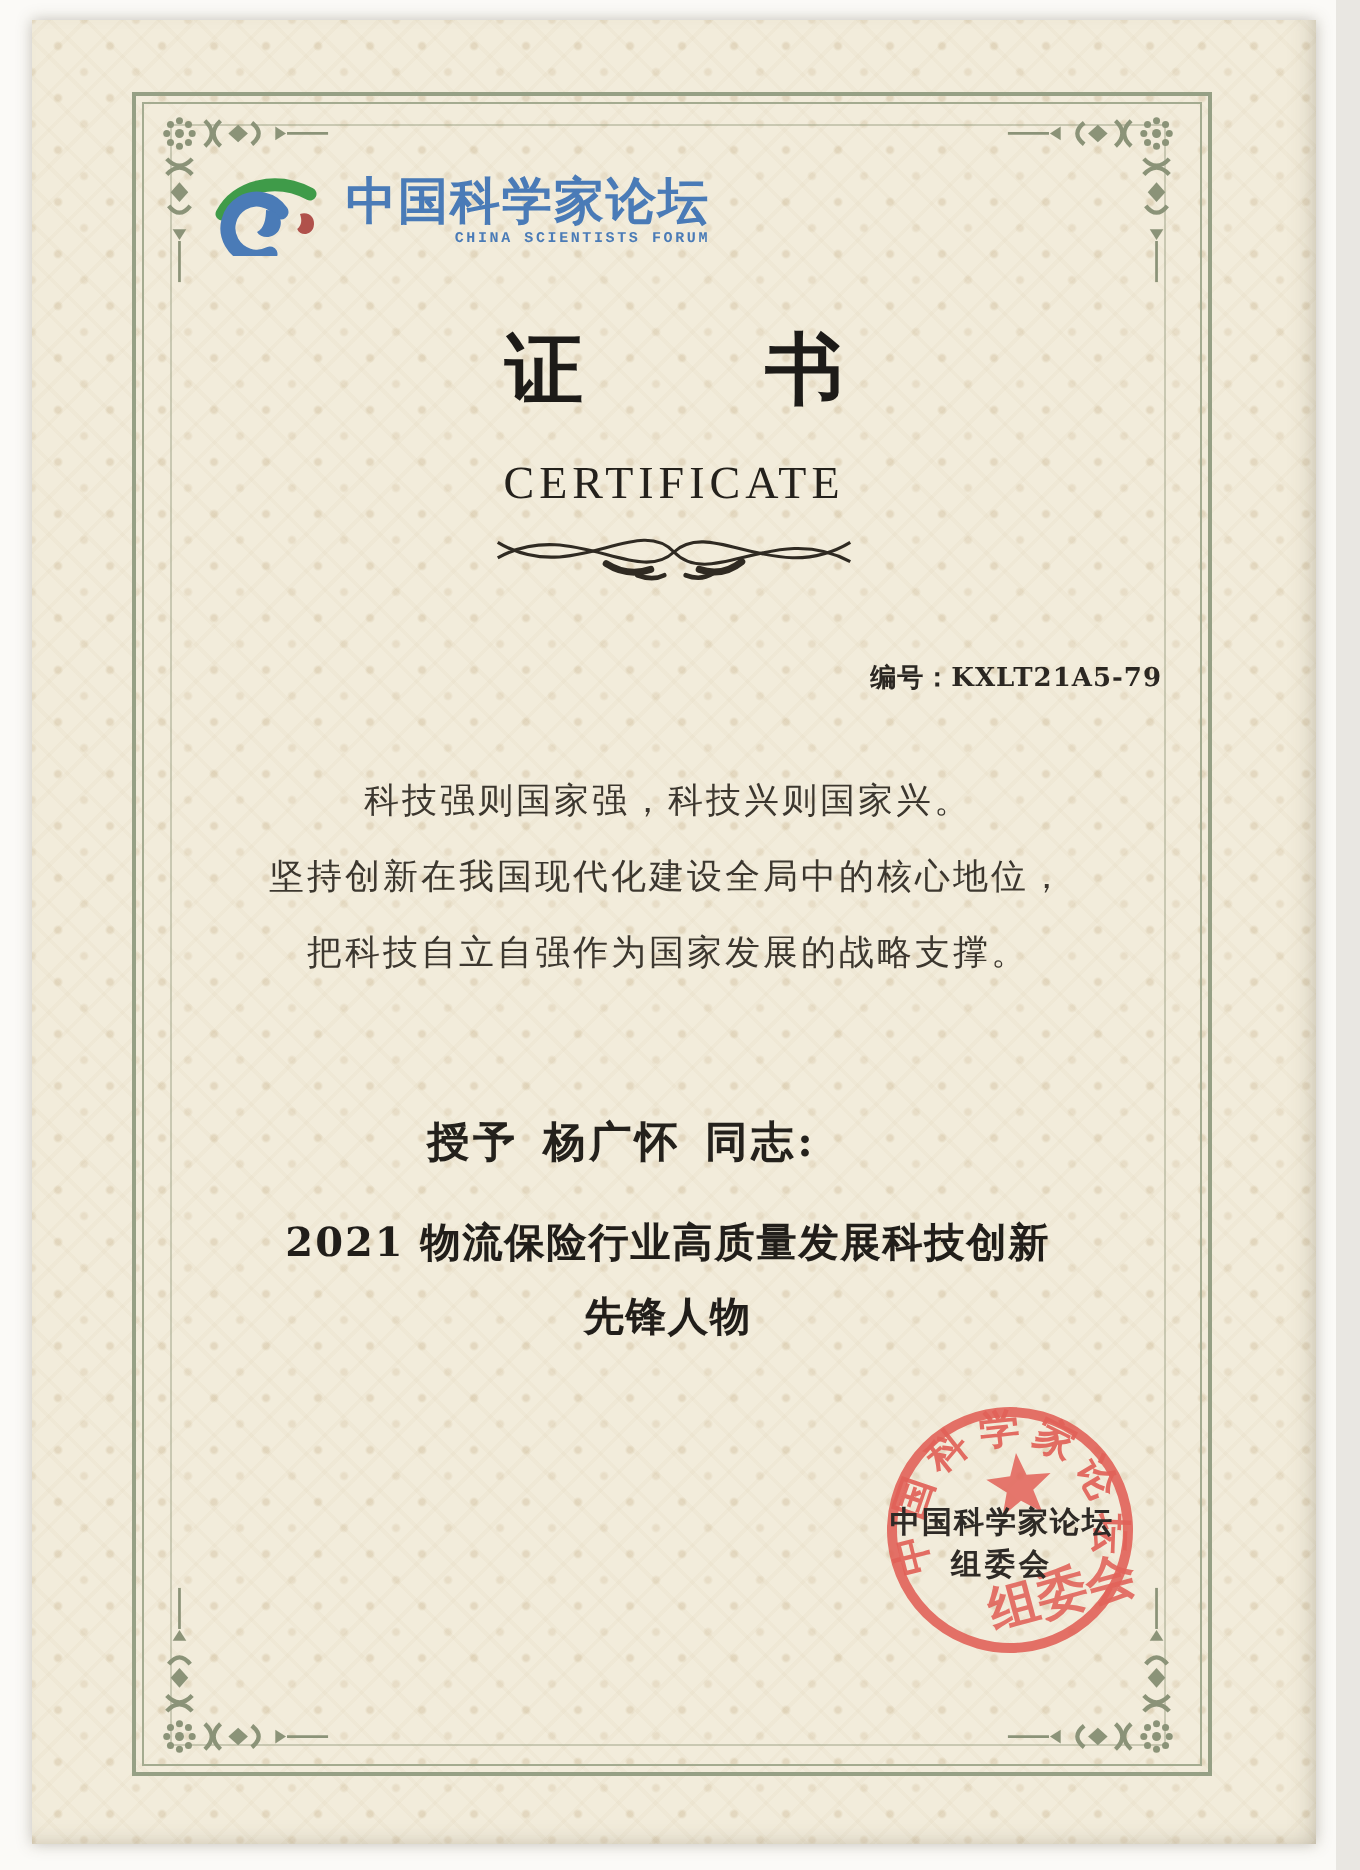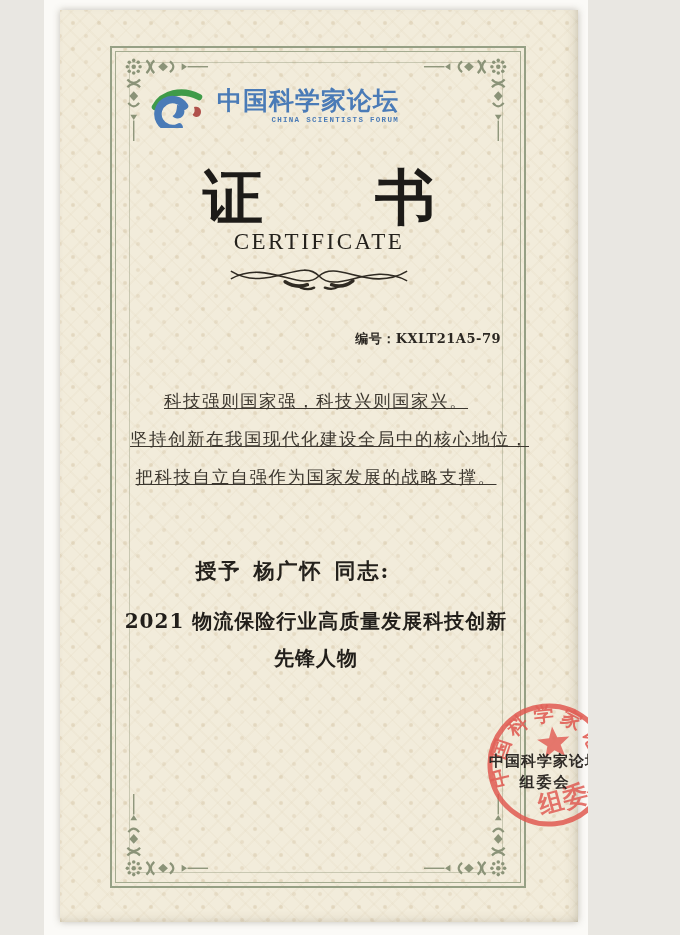--- a/index.html
+++ b/index.html
@@ -1,19 +1,19 @@
 <!DOCTYPE html>
 <html><head>
 <meta charset="utf-8">
 <style>
   * { margin:0; padding:0; box-sizing:border-box; }
   html,body { width:680px; height:935px; }
   body { font-family:"DejaVu Serif","Liberation Serif",serif; background:#e9e7e2; }
 
-  .page { position:relative; width:544px; height:935px; background:#fbfaf7; overflow:hidden;margin-left:44px; }
+  .page { position:relative; width:668px; height:935px; background:#fbfaf7; overflow:hidden; }
 
   .paper {
     position:absolute; left:16px; top:10px; right:10px; bottom:13px;
     background-color:#f2ecdb;
     background-image:
       radial-gradient(circle, rgba(204,184,148,.38) 1.3px, rgba(204,184,148,0) 2.6px),
       radial-gradient(circle, rgba(204,184,148,.28) 1.3px, rgba(204,184,148,0) 2.6px),
       repeating-linear-gradient(45deg, rgba(214,198,166,.10) 0 2px, rgba(0,0,0,0) 2px 13px),
       repeating-linear-gradient(-45deg, rgba(214,198,166,.10) 0 2px, rgba(0,0,0,0) 2px 13px);
     background-size:26px 26px, 26px 26px, auto, auto;
@@ -30,33 +30,33 @@
   .corner.tr { right:-8px; top:-8px;    transform:scaleX(-1); }
   .corner.bl { left:-8px;  bottom:-8px; transform:scaleY(-1); }
   .corner.br { right:-8px; bottom:-8px; transform:scale(-1,-1); }
 
   .logo { position:absolute; left:89px; top:76px; display:flex; align-items:flex-start; gap:10px; }
   .logo-mark { width:58px; height:42px; }
   .logo-cn { font-family:"DejaVu Sans","Liberation Sans",sans-serif; font-weight:700; font-size:25px; letter-spacing:1px; color:#4a7bb7; line-height:1.05; margin-top:2px; }
   .logo-en { font-family:Liberation Mono, monospace; font-weight:700; font-size:7.5px; letter-spacing:1.3px; color:#4a7bb7; text-align:right; margin-top:2px; }
 
   .title { position:absolute; left:0; right:0; top:148px; text-align:center;
-           font-size:60px; font-weight:900; letter-spacing:26px; text-indent:26px; color:#1d1b18;
+           font-size:39px; font-weight:900; letter-spacing:26px; text-indent:26px; color:#1d1b18;
            font-family:"DejaVu Serif","Liberation Serif",serif; }
   .subtitle { position:absolute; left:0; right:0; top:219px; text-align:center;
               font-family:Liberation Serif, serif;
               font-size:23px; font-weight:500; letter-spacing:2.5px; color:#24211c; }
   .flourish { position:absolute; left:50%; top:246px; transform:translateX(-50%); width:184px; height:40px; }
 
   .serial { position:absolute; right:77px; top:320px; font-size:13px; font-weight:700;
             letter-spacing:.5px; color:#2b2722; }
 
   .body-text { position:absolute; left:70px; right:76px; top:376px; text-align:center;
                color:#3c372f; font-size:17.5px; letter-spacing:1.5px; }
-  .body-text .line { height:38px; line-height:30px; white-space:nowrap;text-decoration:underline; }
+  .body-text .line { height:38px; line-height:30px; white-space:nowrap; }
 
   .award-to { position:absolute; left:0; right:0; top:547px; text-align:center;
               font-size:21px; font-weight:700; letter-spacing:2px; color:#24211c;
               transform:translateX(-26px); }
   .award-to .sp { display:inline-block; width:12px; }
 
   .award-title { position:absolute; left:60px; right:66px; top:593px; text-align:center;
                  font-size:20px; font-weight:800; color:#211e1a; letter-spacing:1px; line-height:37px; }
 
   .seal { position:absolute; left:409px; top:675px; width:160px; height:160px; transform:rotate(-6deg); opacity:.92; }

